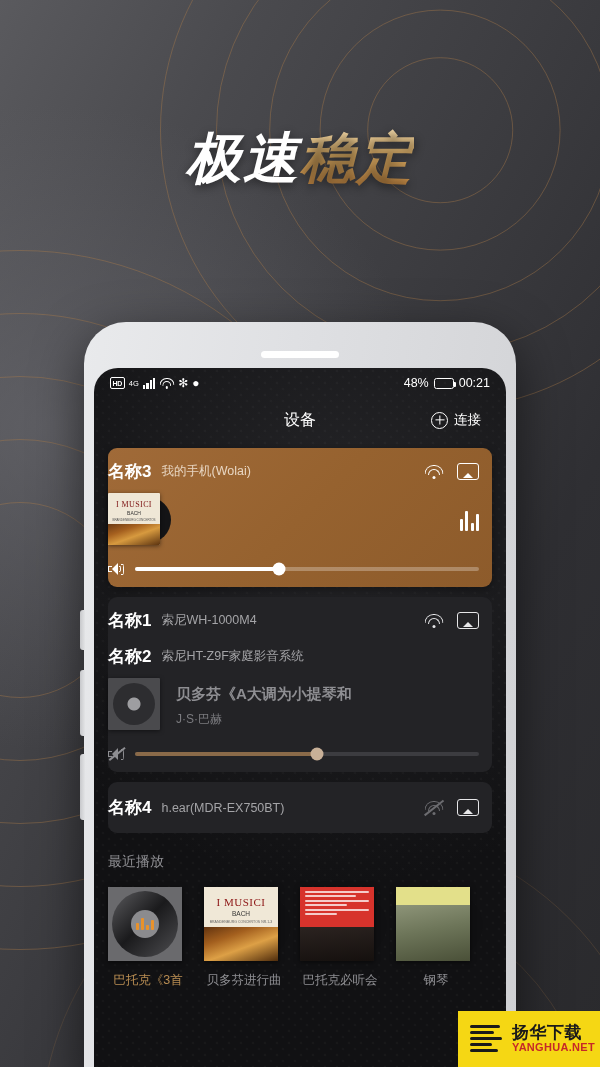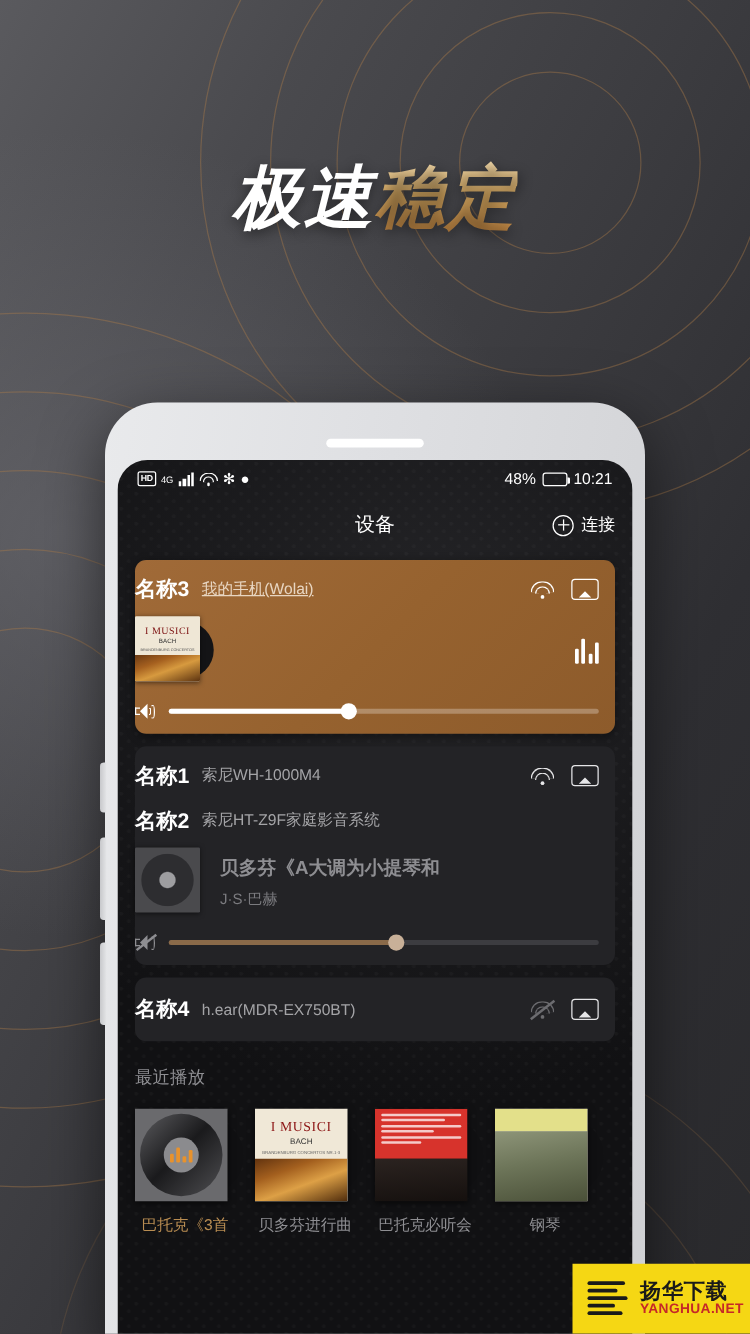--- a/index.html
+++ b/index.html
@@ -88,21 +88,21 @@
   .sig{ display:flex; align-items:flex-end; gap:1px; height:11px; }
   .sig i{ width:2.4px; background:#fff; display:block; }
   .sig i:nth-child(1){height:4px}.sig i:nth-child(2){height:6px}
   .sig i:nth-child(3){height:8.5px}.sig i:nth-child(4){height:11px}
   .g4{ font-size:7.5px; vertical-align:super; }
   .batt{ width:20px; height:11px; border:1.3px solid #fff; border-radius:2.5px; position:relative; padding:1.2px; }
   .batt::after{ content:""; position:absolute; right:-3.4px; top:3px; width:2px; height:5px; background:#fff; border-radius:0 1px 1px 0; }
   .batt-fill{ height:100%; background:#fff; border-radius:1px; }
 
   
-  #app-header{ height:44px; display:flex; align-items:center; position:relative; padding:0 14px; }
+  #app-header{ height:44px; display:flex; align-items:center; position:relative; padding:0 25px; }
   #app-title{ position:absolute; left:0; right:0; text-align:center; color:#fff; font-size:16px; }
   #connect-btn{ margin-left:auto; display:flex; align-items:center; gap:6px; color:#fff; font-size:13.5px; z-index:2; }
   .plus-circle{
     width:17px; height:17px; border:1.3px solid #fff; border-radius:50%;
     position:relative; flex:none;
   }
   .plus-circle::before,.plus-circle::after{
     content:""; position:absolute; background:#fff; left:50%; top:50%;
   }
   .plus-circle::before{ width:9px; height:1.3px; transform:translate(-50%,-50%); }
@@ -112,21 +112,21 @@
   #device-list{ padding:6px 14px 0 14px; display:flex; flex-direction:column; gap:10px; }
   .device-card{ border-radius:9px; padding:12px 13px 11px 0; }
   .device-card.active{
     background:linear-gradient(135deg,#a06a38 0%,#96622f 50%,#8d5b2b 100%);
     box-shadow:0 2px 8px rgba(0,0,0,.4);
   }
   .device-card.idle{ background:#232326; }
   .device-row{ display:flex; align-items:center; gap:10px; }
   .dev-name{ color:#fff; font-size:17px; font-weight:bold; flex:none; }
   .dev-model{ font-size:12.5px; }
-  .active .dev-model{ color:#e8d6c2;text-decoration:underline; }
+  .active .dev-model{ color:#e8d6c2; }
   .idle .dev-model{ color:#a4a4a7; }
   .dev-icons{ margin-left:auto; display:flex; align-items:center; gap:14px; }
 
   .wifi-icon{ width:19px; height:14px; position:relative; flex:none; }
   .wifi-icon span{
     position:absolute; left:50%; transform:translateX(-50%);
     border:1.6px solid currentColor; border-bottom:none;
     border-radius:50% 50% 0 0 / 100% 100% 0 0;
   }
   .wifi-icon .a1{ width:19px; height:9.5px; top:0; }
@@ -336,21 +336,21 @@
           <span class="a1" style="width:15px;height:7.5px"></span>
           <span class="a2" style="width:9.5px;height:5px;top:3px"></span>
           <span class="dot" style="width:2.4px;height:2.4px"></span>
         </span>
         <span style="font-size:12px;line-height:1">✻</span>
         <span style="font-size:12px;line-height:1">●</span>
       </div>
       <div id="status-right">
         <span>48%</span>
         <span class="batt"><span class="batt-fill" id="batt-fill" style="width: 48%;"></span></span>
-        <span>10:21</span>
+        <span>00:21</span>
       </div>
     </div>
 
     <div id="app-header">
       <div id="app-title">设备</div>
       <div id="connect-btn">
         <span class="plus-circle"></span>
         <span>连接</span>
       </div>
     </div>

